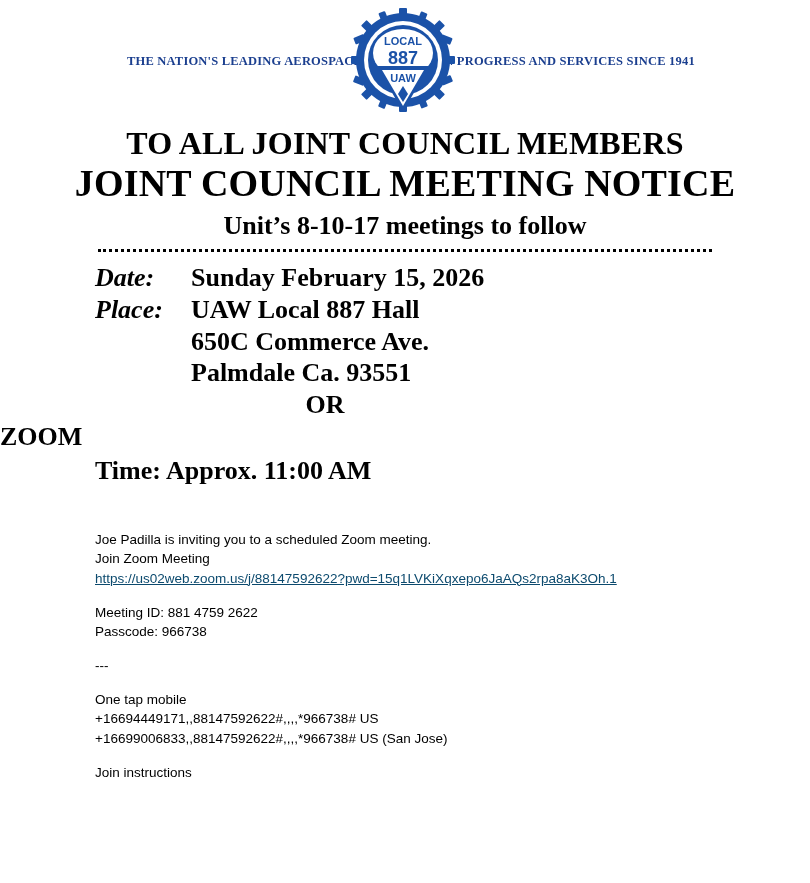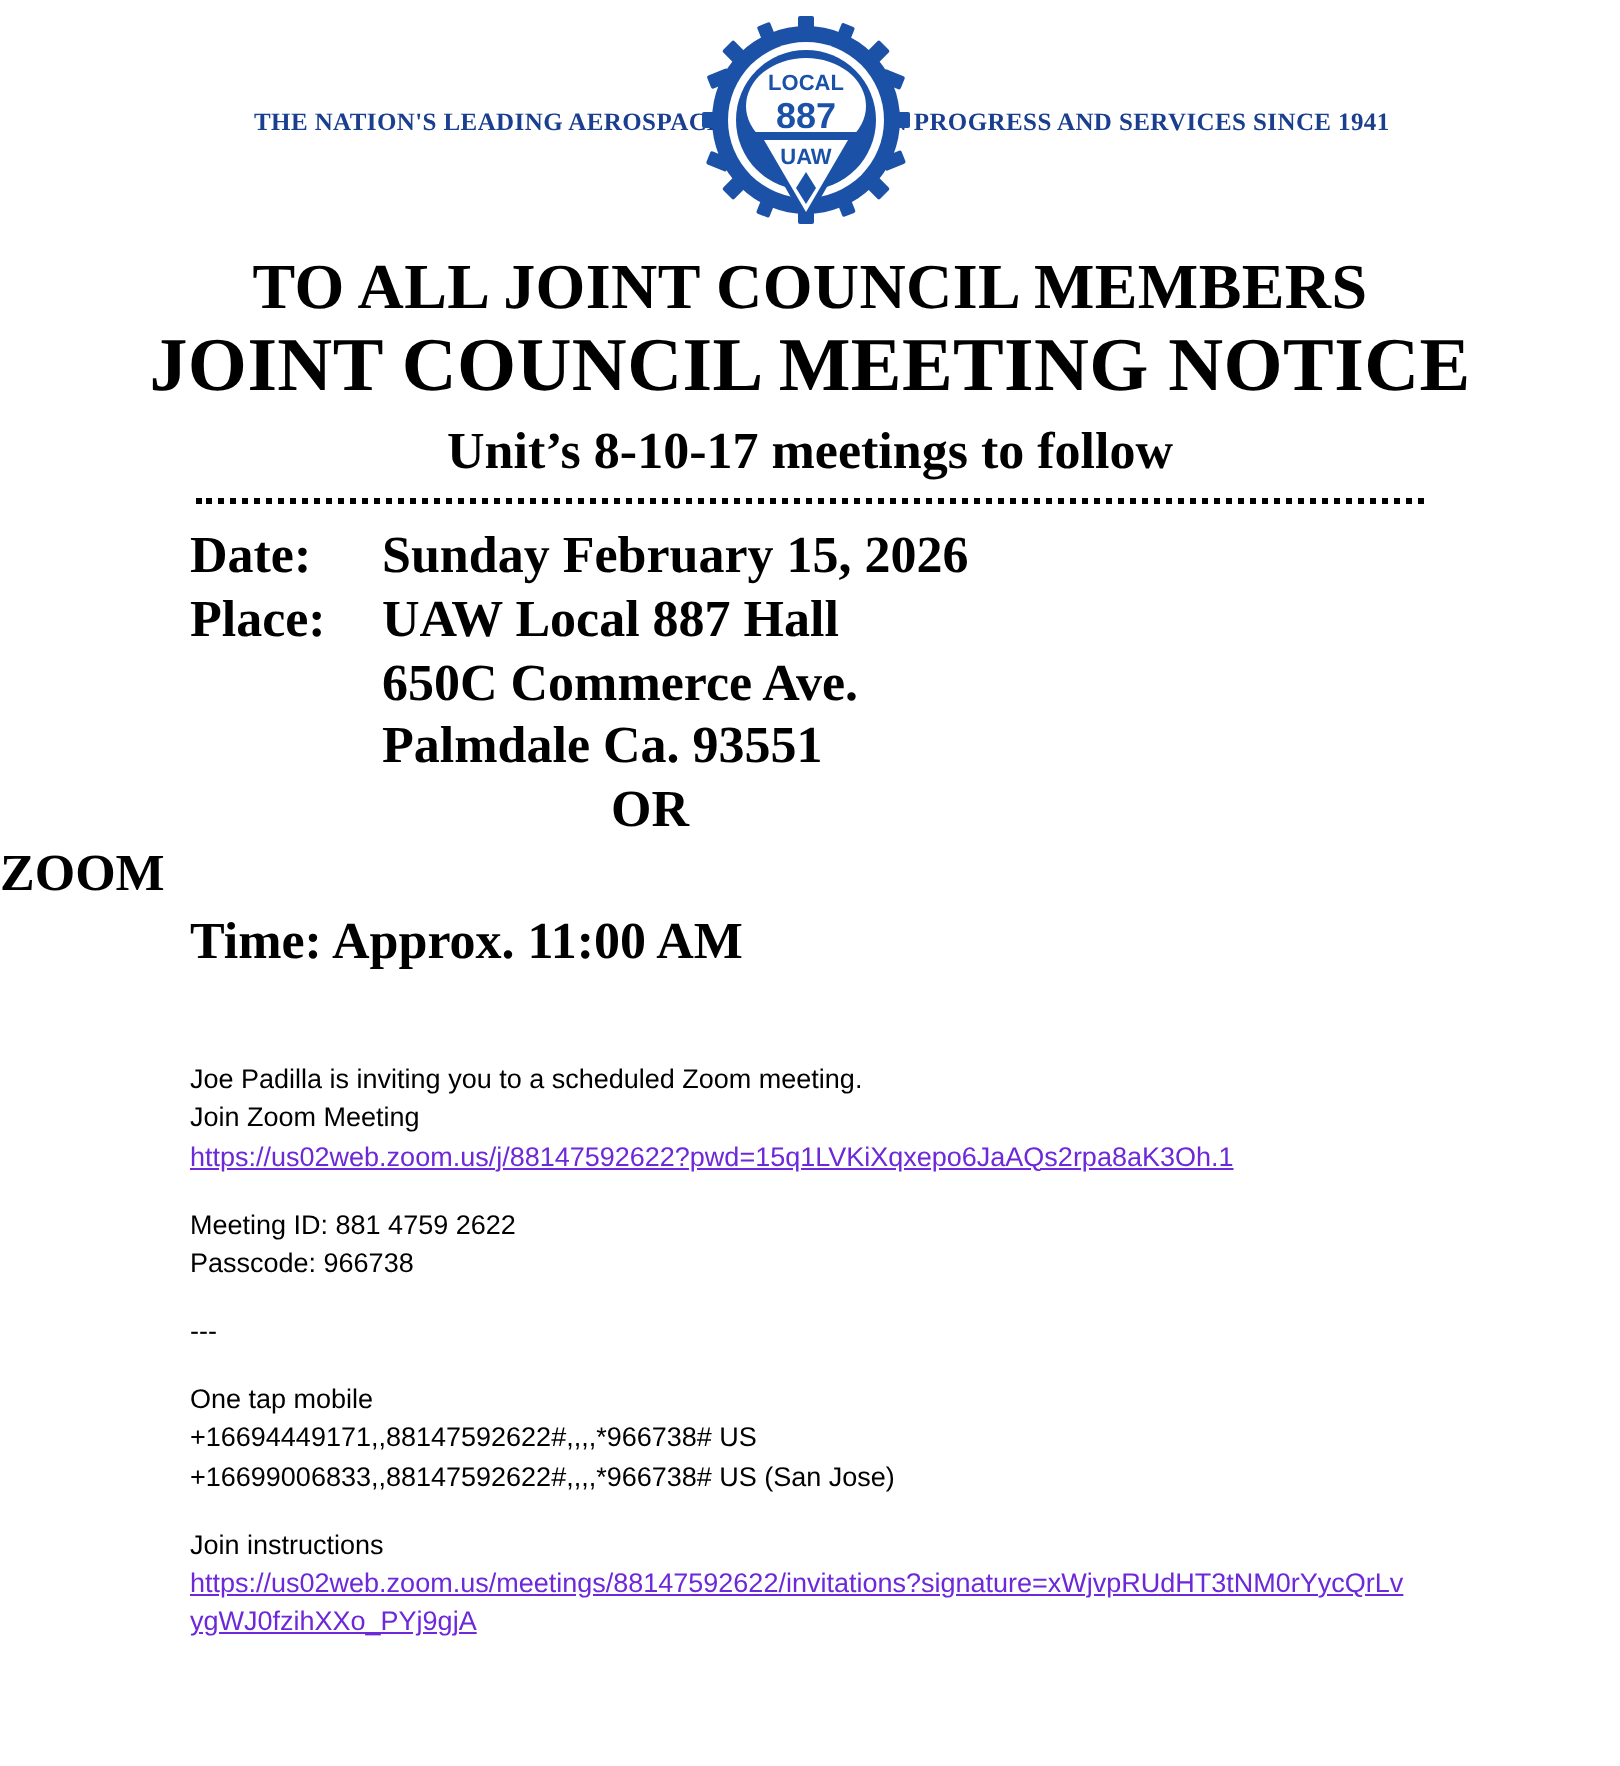--- a/index.html
+++ b/index.html
@@ -87,20 +87,21 @@
     font-weight: bold;
     line-height: 1.22;
   }
   .detail-row {
     display: flex;
     padding-left: 95px;
   }
   .detail-label {
     width: 96px;
     flex: 0 0 96px;
+    font-style: italic;
   }
   .detail-value { }
   .detail-indent {
     padding-left: 191px;
   }
   .detail-center-or {
     text-align: center;
     padding-right: 160px;
   }
   .detail-center-zoom {
@@ -117,21 +118,21 @@
     padding-left: 95px;
     padding-right: 95px;
     font-family: "Liberation Sans", sans-serif;
     font-size: 13.5px;
     line-height: 1.42;
     color: #000000;
   }
   .invite p { margin: 0; }
   .invite .spacer { height: 15px; }
   .link {
-    color: #6d28d9;
+    color: #0c4a6e;
     text-decoration: underline;
     word-break: break-all;
     cursor: pointer;
   }
   .link-block {
     display: block;
     max-width: 612px;
   }
 </style>
 </head>
@@ -225,14 +226,13 @@
 
   <div class="spacer"></div>
 
   <p>One tap mobile</p>
   <p>+16694449171,,88147592622#,,,,*966738# US</p>
   <p>+16699006833,,88147592622#,,,,*966738# US (San Jose)</p>
 
   <div class="spacer"></div>
 
   <p>Join instructions</p>
-  <p class="link link-block">https://us02web.zoom.us/meetings/88147592622/invitations?signature=xWjvpRUdHT3tNM0rYycQrLvygWJ0fzihXXo_PYj9gjA</p>
 </div>
 
 </body></html>

